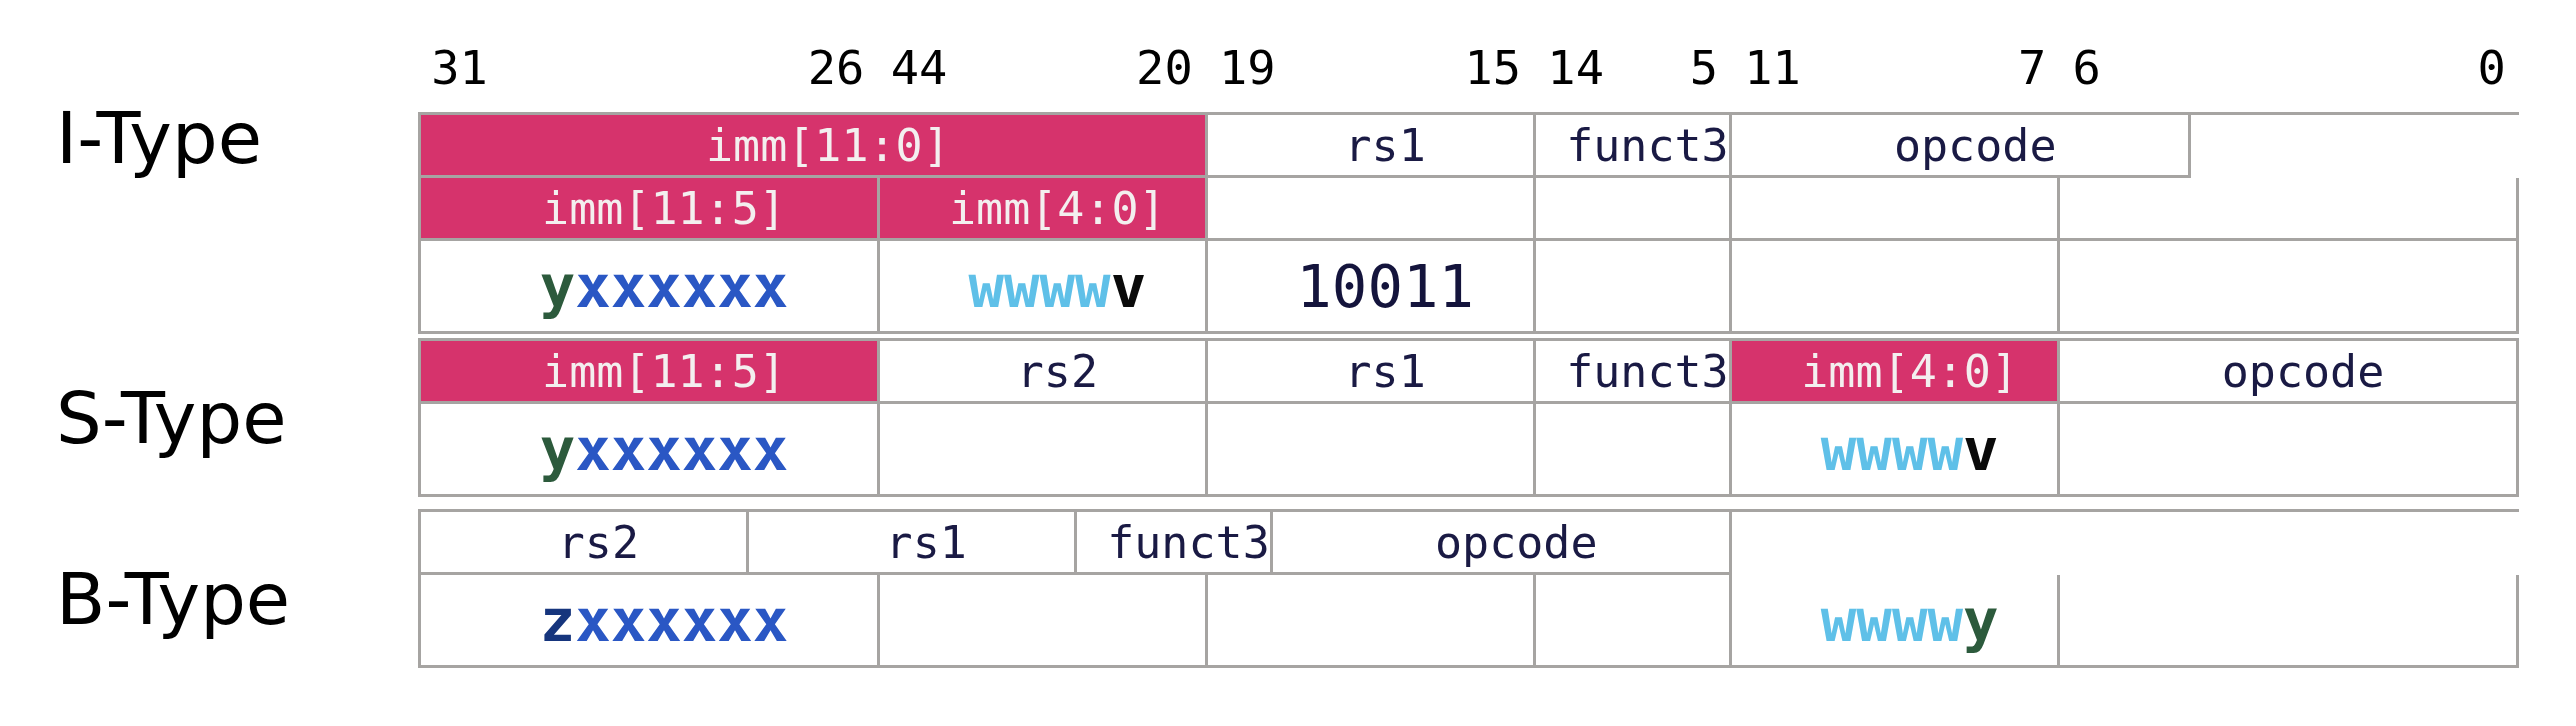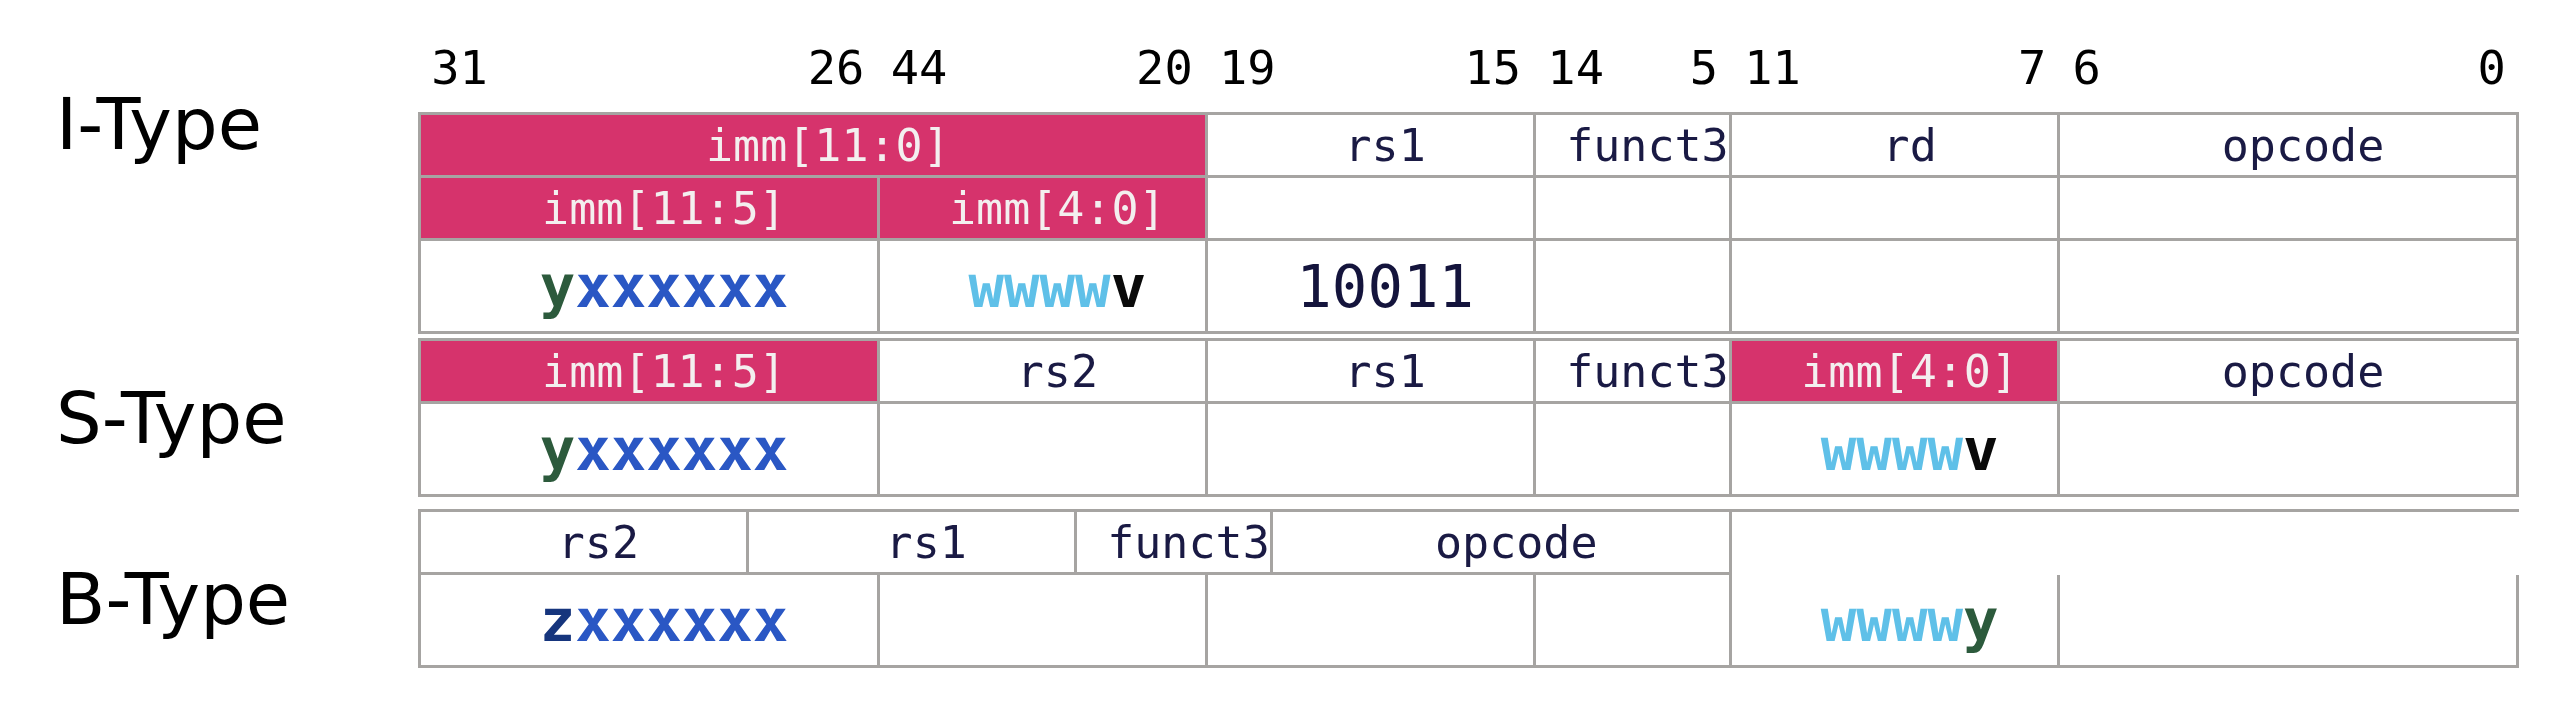--- a/index.html
+++ b/index.html
@@ -13,21 +13,21 @@
   
   .type-label{
     position:absolute;
     left:56px;
     font-family:"DejaVu Sans", "Liberation Sans", sans-serif;
     font-size:72px;
     line-height:1;
     color:var(--type-label-text);
     white-space:nowrap;
   }
-  #itype-label{top:88px;}
+  #itype-label{top:102px;}
   #stype-label{top:382px;}
   #btype-label{top:563px;}
 
   
   .ruler{
     position:absolute;
     left:418px;top:42px;
     width:2101px;height:49px;
     display:flex;
     color:var(--ruler-text);
@@ -119,21 +119,20 @@
       <span>6</span>
       <span>0</span>
     </div>
   </div>
 
   <div class="fmt-table" id="itype-table">
     <div class="row label-row">
       <div class="cell pink b12">imm[11:0]</div>
       <div class="cell b5">rs1</div>
       <div class="cell b3">funct3</div>
-      <div class="cell b5">rd</div>
       <div class="cell b7">opcode</div>
     </div>
     <div class="row label-row">
       <div class="cell pink b7">imm[11:5]</div>
       <div class="cell pink b5">imm[4:0]</div>
       <div class="cell b5"></div>
       <div class="cell b3"></div>
       <div class="cell b5"></div>
       <div class="cell b7"></div>
     </div>

